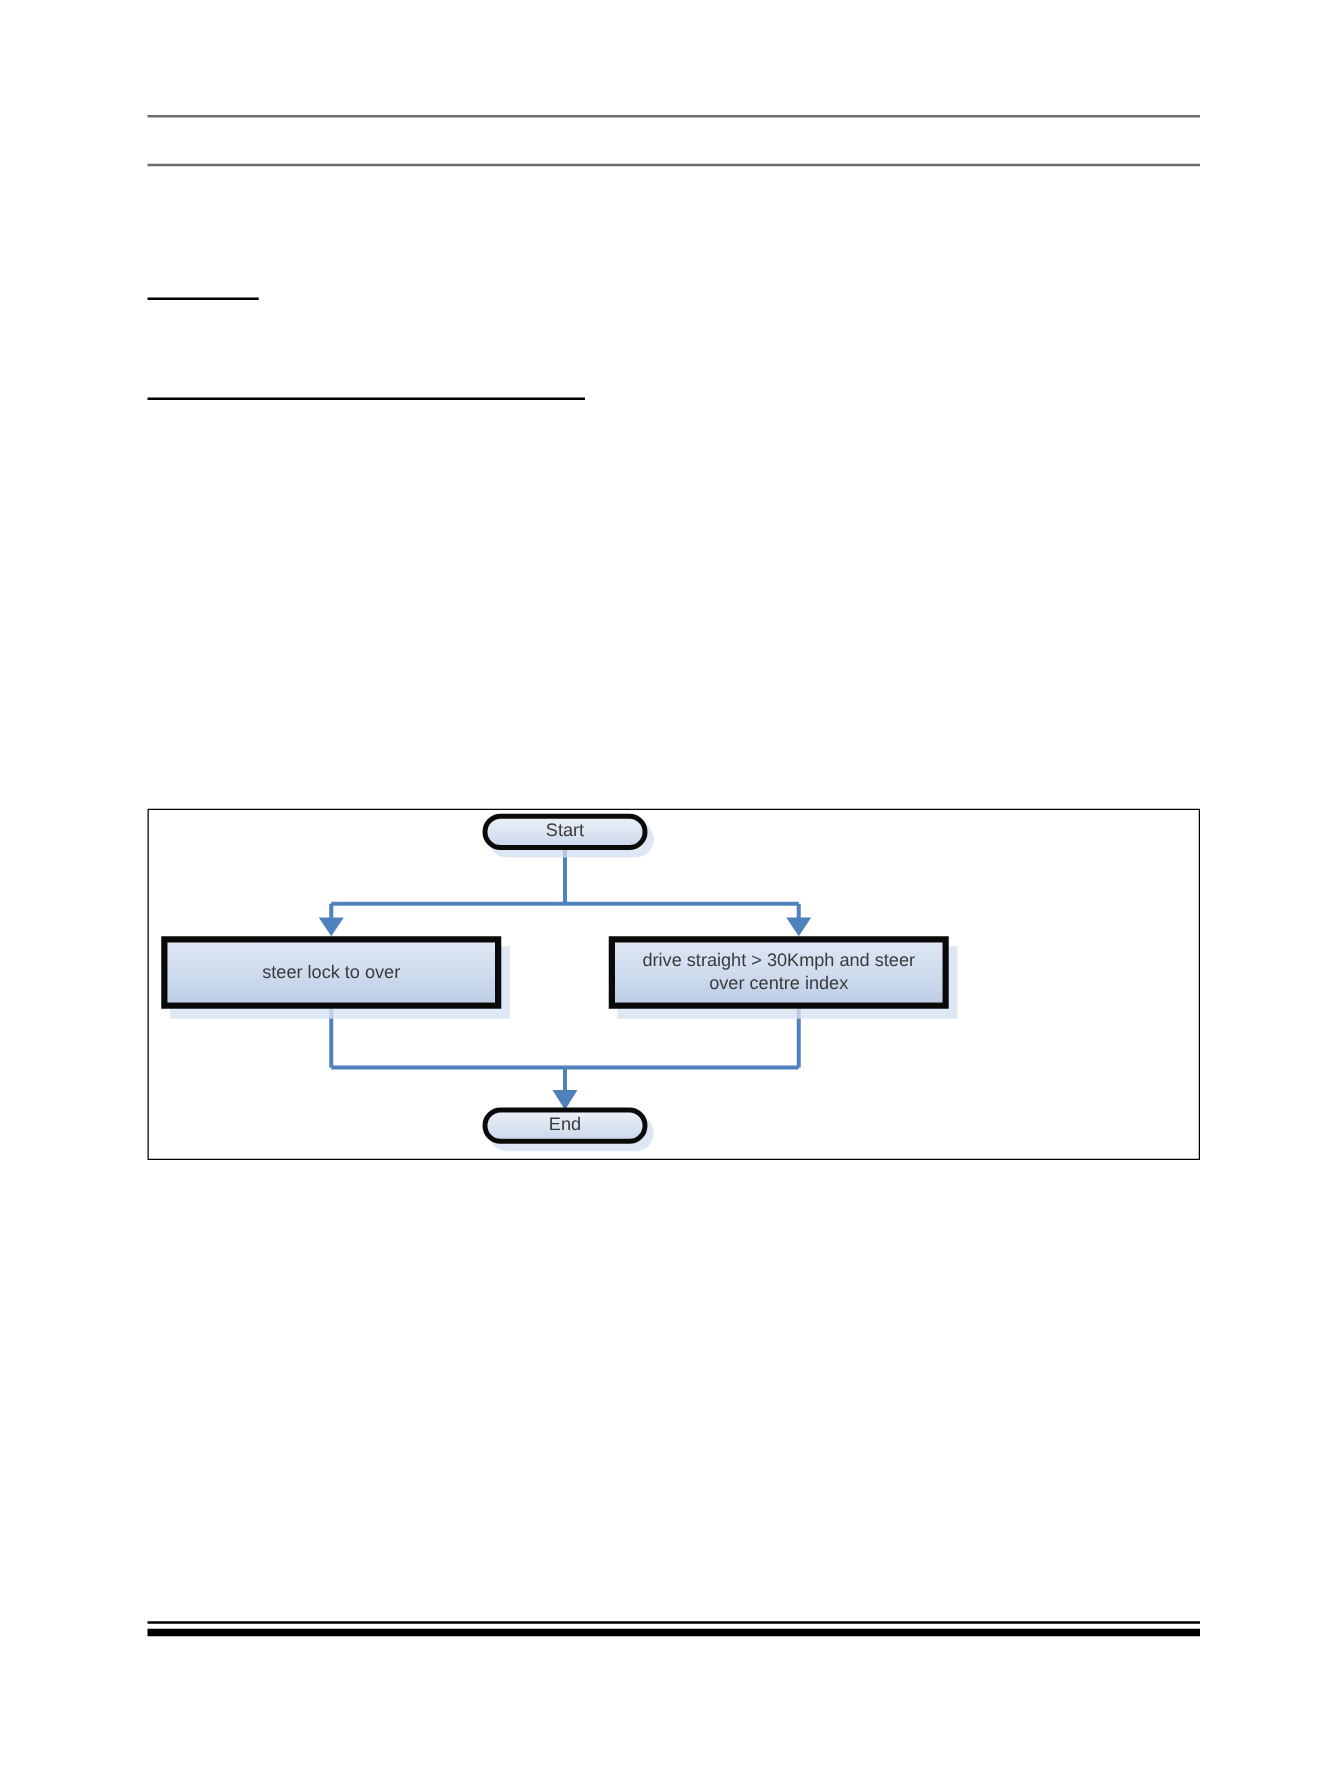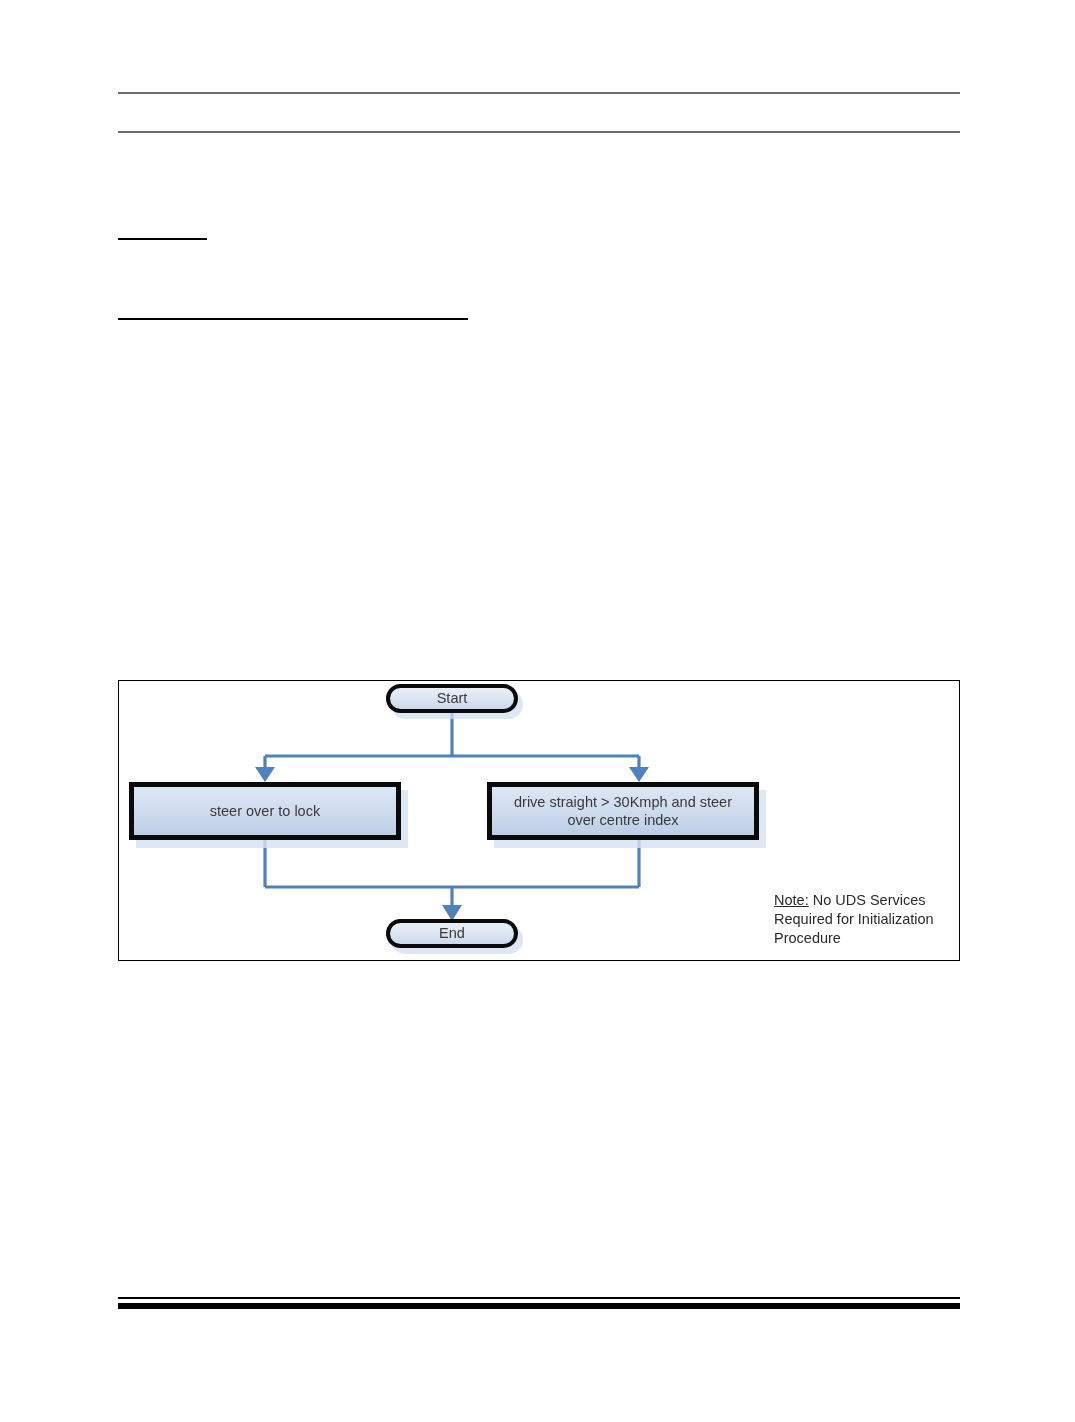--- a/index.html
+++ b/index.html
@@ -63,21 +63,21 @@
   .ftr-rule-thick {
     position: absolute;
     left: 118px; top: 1303px;
     width: 842px; height: 6px;
     background: #000000;
   }
 
   
   .flow-frame {
     position: absolute;
-    left: 118px; top: 680px;
+    left: 118px; top: 647px;
     width: 842px; height: 281px;
     border: 1.5px solid #000000;
     background: #ffffff;
     box-sizing: border-box;
   }
   .flow-canvas {
     position: absolute;
     left: 0; top: 0;
     width: 100%; height: 100%;
   }
@@ -178,32 +178,31 @@
           <polygon points="520,101 510,86 530,86"></polygon>
           <polygon points="333,240 323,224 343,224"></polygon>
         </g>
       </svg>
 
       <div class="node node-term node-start">
         <span class="node-label">Start</span>
       </div>
 
       <div class="node node-proc node-left">
-        <span class="node-label">steer over to lock</span>
+        <span class="node-label">steer lock to over</span>
       </div>
 
       <div class="node node-proc node-right">
         <span class="node-label">drive straight &gt; 30Kmph and steer over centre index</span>
       </div>
 
       <div class="node node-term node-end">
         <span class="node-label">End</span>
       </div>
 
-      <div class="flow-note"><span class="note-label">Note:</span><span> No UDS Services Required for Initialization Procedure</span></div>
 
     </div>
   </div>
 
   <div class="ftr-rule-thin"></div>
   <div class="ftr-rule-thick"></div>
 
 </div>
 
 </body></html>

